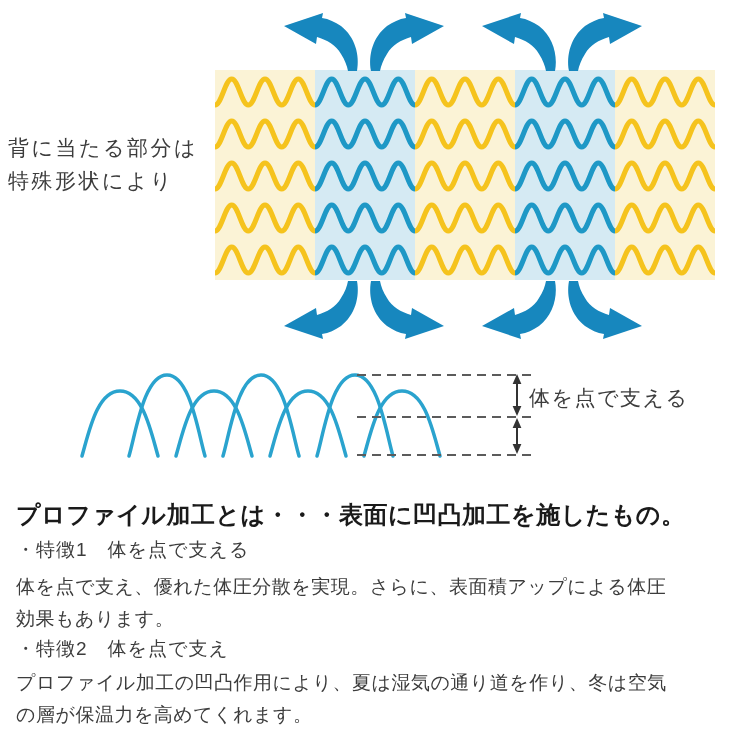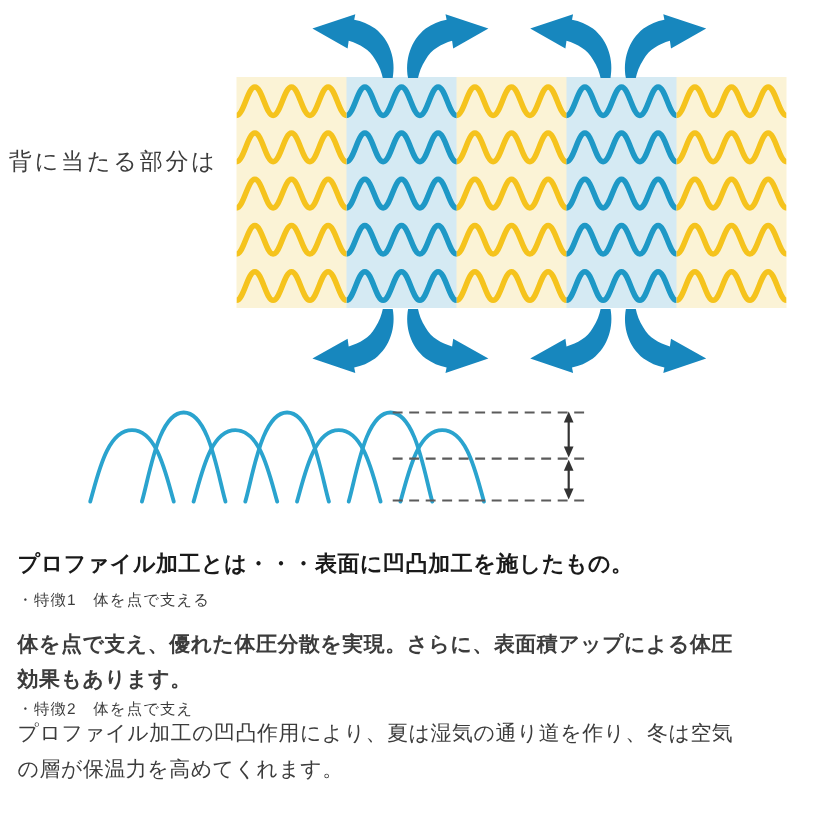--- a/index.html
+++ b/index.html
@@ -24,34 +24,34 @@
     font-size:21px;line-height:33px;letter-spacing:2.5px;white-space:nowrap;
   }
   .plabel{
     position:absolute;left:529px;color:var(--text-dark);
     font-size:21px;letter-spacing:1.5px;white-space:nowrap;
   }
   .plabel-top{top:384px;}
   .plabel-bottom{top:423px;}
   .desc-title{
     position:absolute;left:16px;top:499px;color:var(--title-black);
-    font-size:20px;font-weight:bold;letter-spacing:0.5px;white-space:nowrap;
+    font-size:24px;font-weight:bold;letter-spacing:0.5px;white-space:nowrap;
   }
   .feat{
     position:absolute;left:16px;color:var(--text-dark);
-    font-size:14px;letter-spacing:1px;white-space:nowrap;
+    font-size:19px;letter-spacing:1px;white-space:nowrap;
   }
   .feat-1{top:537px;}
   .feat-2{top:636px;}
   .para{
     position:absolute;left:16px;width:720px;color:var(--text-dark);
     font-size:19px;line-height:32px;letter-spacing:0.5px;white-space:pre-line;
   }
-  .para-1{top:571px;font-weight:bold;}
-  .para-2{top:652px;}
+  .para-1{top:571px;}
+  .para-2{top:667px;}
 </style>
 </head>
 <body>
 
 <div class="canvas">
 
   <svg class="art" width="740" height="740" viewBox="0 0 740 740" xmlns="http://www.w3.org/2000/svg">
     <defs>
       <clipPath id="clipYellow">
         <rect x="215" y="70" width="100" height="210"></rect>
@@ -119,22 +119,24 @@
       <g>
         <line class="measure-line" x1="517" y1="426" x2="517" y2="446"></line>
         <polygon class="measure-head" points="517,418 512.6,428 521.4,428"></polygon>
         <polygon class="measure-head" points="517,454 512.6,444 521.4,444"></polygon>
       </g>
     </g>
   </svg>
 
   <div class="note">
     <div>背に当たる部分は</div>
+    <div>特殊形状により</div>
   </div>
 
+  <div class="plabel plabel-top">体を点で支える</div>
 
   <div class="desc-title">プロファイル加工とは・・・表面に凹凸加工を施したもの。</div>
   <div class="feat feat-1">・特徴1　体を点で支える</div>
   <div class="para para-1">体を点で支え、優れた体圧分散を実現。さらに、表面積アップによる体圧
 効果もあります。</div>
   <div class="feat feat-2">・特徴2　体を点で支え</div>
   <div class="para para-2">プロファイル加工の凹凸作用により、夏は湿気の通り道を作り、冬は空気
 の層が保温力を高めてくれます。</div>
 
 </div>

